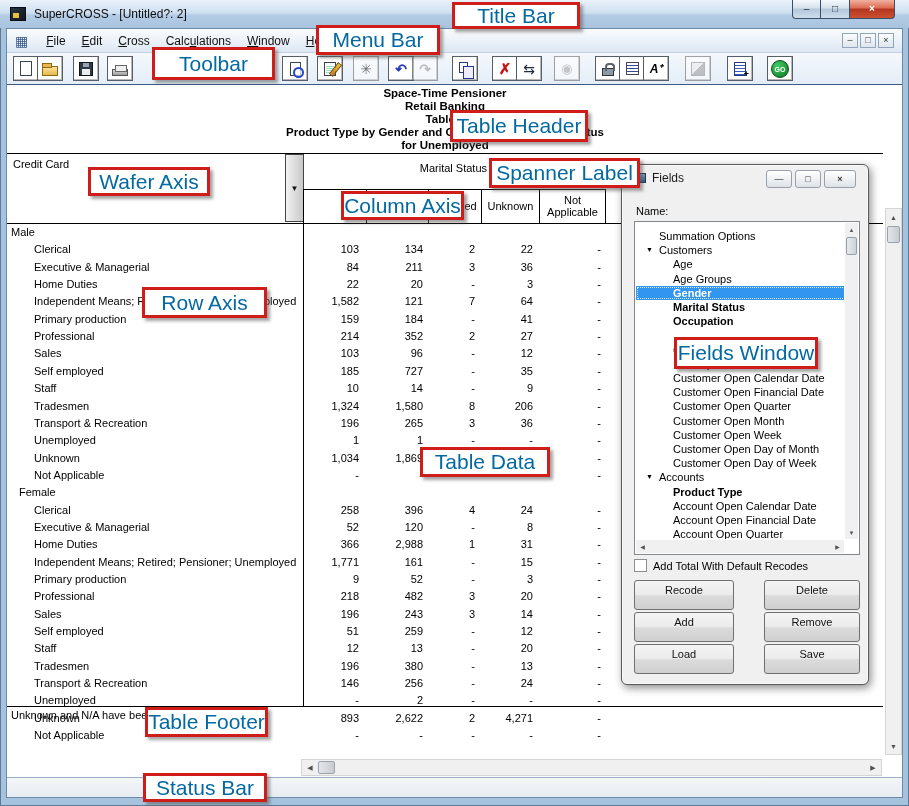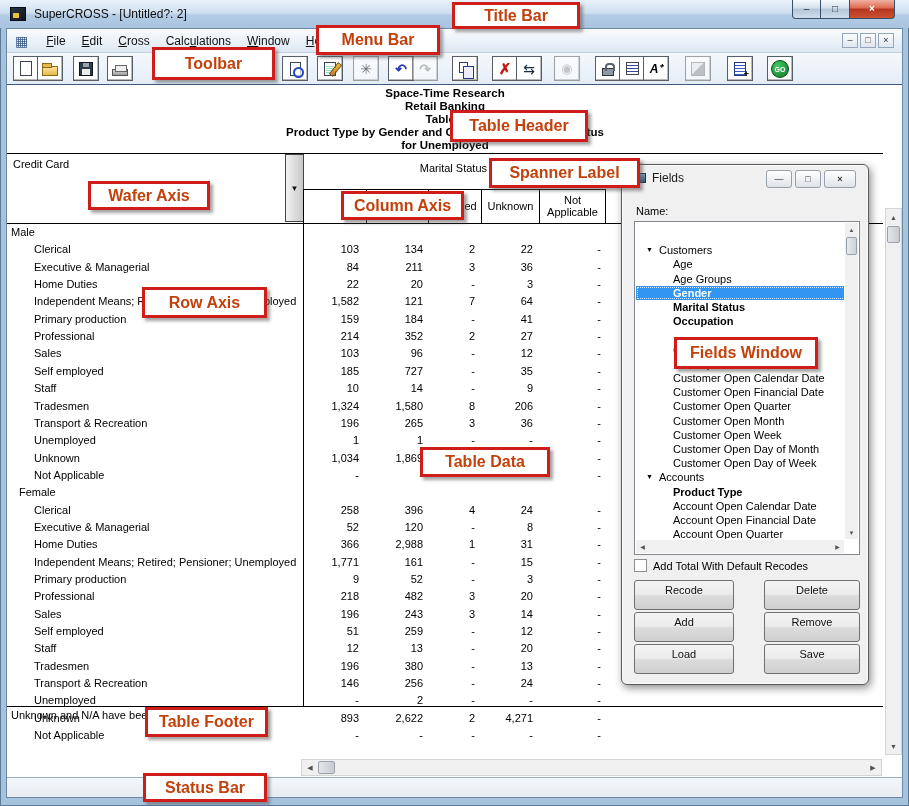--- a/index.html
+++ b/index.html
@@ -99,21 +99,21 @@
   .fw-hsb{position:absolute;left:1px;right:15px;bottom:1px;height:13px;background:#f0f0f0;display:flex;justify-content:space-between;}
   .fw-sb-arrow{color:#555;font-size:6px;width:13px;height:13px;display:flex;align-items:center;justify-content:center;}
   .fw-vthumb{position:absolute;left:1px;right:1px;top:14px;height:18px;background:linear-gradient(90deg,#e8eaec,#cdd2d8);border:1px solid #96a0aa;border-radius:2px;}
   .fw-check{position:absolute;left:12px;top:394px;display:flex;align-items:center;font-size:11px;}
   .fw-checkbox{width:13px;height:13px;background:#fff;border:1px solid #8e8e8e;margin-right:6px;}
   .fw-btn{position:absolute;height:30px;border:1px solid #707070;border-radius:3px;background:linear-gradient(#f4f4f4,#ebebeb 48%,#dcdcdc 52%,#cfcfcf);font-size:11px;text-align:center;line-height:19px;color:#111;}
   
   .statusbar{height:20px;background:linear-gradient(#f3f6f9,#e7ecf2);border-top:1px solid #9ab0c6;}
   
   .callout{position:absolute;background:#fff;border:3px solid #cf1d1a;box-shadow:3px 3px 3px rgba(90,90,90,.55);display:flex;align-items:center;justify-content:center;z-index:50;}
-  .callout span{color:#c2410c;font-weight:bold;font-size:16px;white-space:nowrap;}
+  .callout span{color:#0369a1;font-weight:normal;font-size:21px;white-space:nowrap;}
 </style>
 </head>
 <body>
 
 <div class="frame">
 
   <div class="titlebar">
     <div class="app-icon"></div>
     <div class="title-text">SuperCROSS - [Untitled?: 2]</div>
     <div class="cap-btns">
@@ -190,21 +190,21 @@
         <div class="tbtn" style="left: 720px;">
           <span class="ic ic-add-annotation"></span>
         </div>
         <div class="tbtn" style="left: 760px;">
           <span class="ic ic-go">GO</span>
         </div>
       </div>
 
     <div class="workspace">
       <div class="thead-lines">
-          <div>Space-Time Research</div>
+          <div>Space-Time Pensioner</div>
           <div>Retail Banking</div>
           <div>Table 2</div>
           <div>Product Type by Gender and Occupation by Marital Status</div>
           <div>for Unemployed</div>
         </div>
 
       <div class="gline" style="left:0;top:68px;width:876px;height:1px;"></div>
       <div class="gline" style="left:296px;top:104px;width:303px;height:1px;"></div>
       <div class="gline" style="left:0;top:138px;width:876px;height:1px;"></div>
       <div class="gline" style="left:0;top:621px;width:876px;height:1px;"></div>
@@ -485,20 +485,21 @@
         <div class="fw-icon"></div>
         <div class="fw-title">Fields</div>
         <div class="fw-caps">
           <div class="fw-cap fw-cap-min">—</div>
           <div class="fw-cap fw-cap-max">□</div>
           <div class="fw-cap fw-cap-close">×</div>
         </div>
         <div class="fw-name">Name:</div>
         <div class="fw-list">
           <div class="fw-items">
+              <div class="fw-item lvl0" style="top: 6px;">Summation Options</div>
               <div class="fw-item lvl1" style="top: 34.4px;">Age</div>
               <div class="fw-item lvl0" style="top: 20.2px;"><span class="tree-arrow">▼</span>Customers</div>
               <div class="fw-item lvl1" style="top: 48.6px;">Age Groups</div>
               <div class="fw-item lvl1 b sel" style="top: 62.8px;">Gender</div>
               <div class="fw-item lvl1 b" style="top: 77px;">Marital Status</div>
               <div class="fw-item lvl1 b" style="top: 91.2px;">Occupation</div>
               <div class="fw-item lvl1" style="top: 119.6px;">Customer ID</div>
               <div class="fw-item lvl1" style="top: 133.8px;">Industry</div>
               <div class="fw-item lvl1" style="top: 148px;">Customer Open Calendar Date</div>
               <div class="fw-item lvl1" style="top: 162.2px;">Customer Open Financial Date</div>
@@ -550,21 +551,21 @@
       </div>
       <div class="callout" style="left: 152px; top: 47px; width: 123px; height: 33px;">
         <span>Toolbar</span>
       </div>
       <div class="callout" style="left: 450px; top: 110px; width: 138px; height: 32px;">
         <span>Table Header</span>
       </div>
       <div class="callout" style="left: 489px; top: 158px; width: 151px; height: 30px;">
         <span>Spanner Label</span>
       </div>
-      <div class="callout" style="left: 88px; top: 181px; width: 122px; height: 29px;">
+      <div class="callout" style="left: 88px; top: 167px; width: 122px; height: 29px;">
         <span>Wafer Axis</span>
       </div>
       <div class="callout" style="left: 317px; top: 191px; width: 123px; height: 29px; margin-left: 24px;">
         <span>Column Axis</span>
       </div>
       <div class="callout" style="left: 142px; top: 287px; width: 125px; height: 31px;">
         <span>Row Axis</span>
       </div>
       <div class="callout" style="left: 674px; top: 337px; width: 144px; height: 32px;">
         <span>Fields Window</span>

